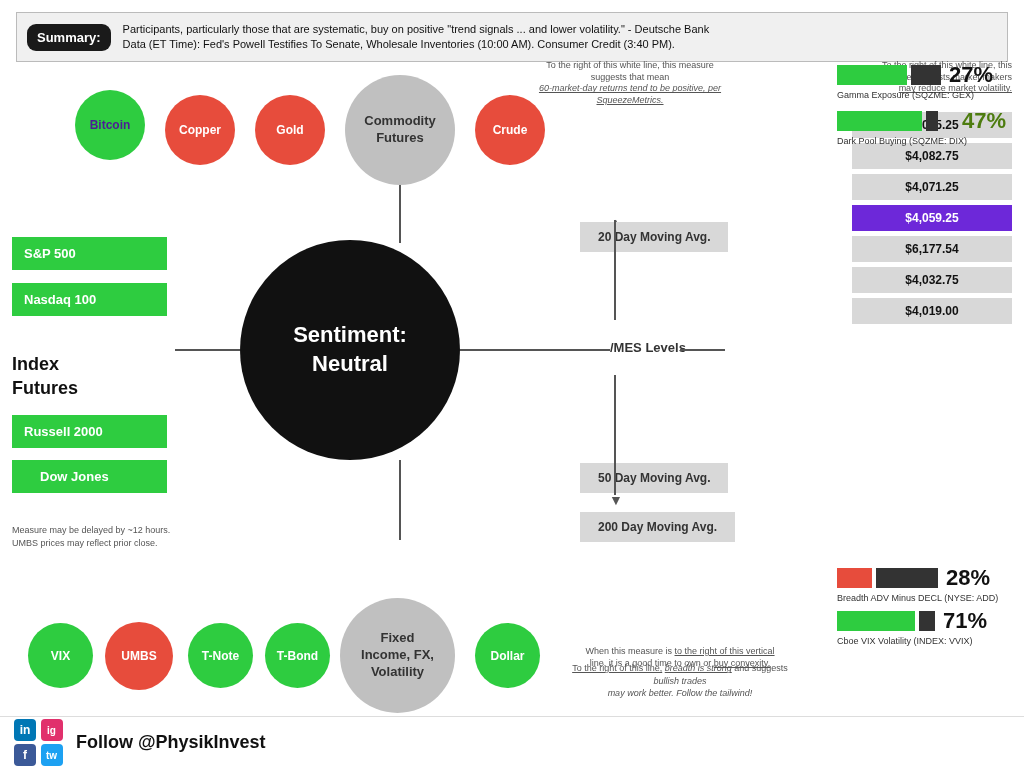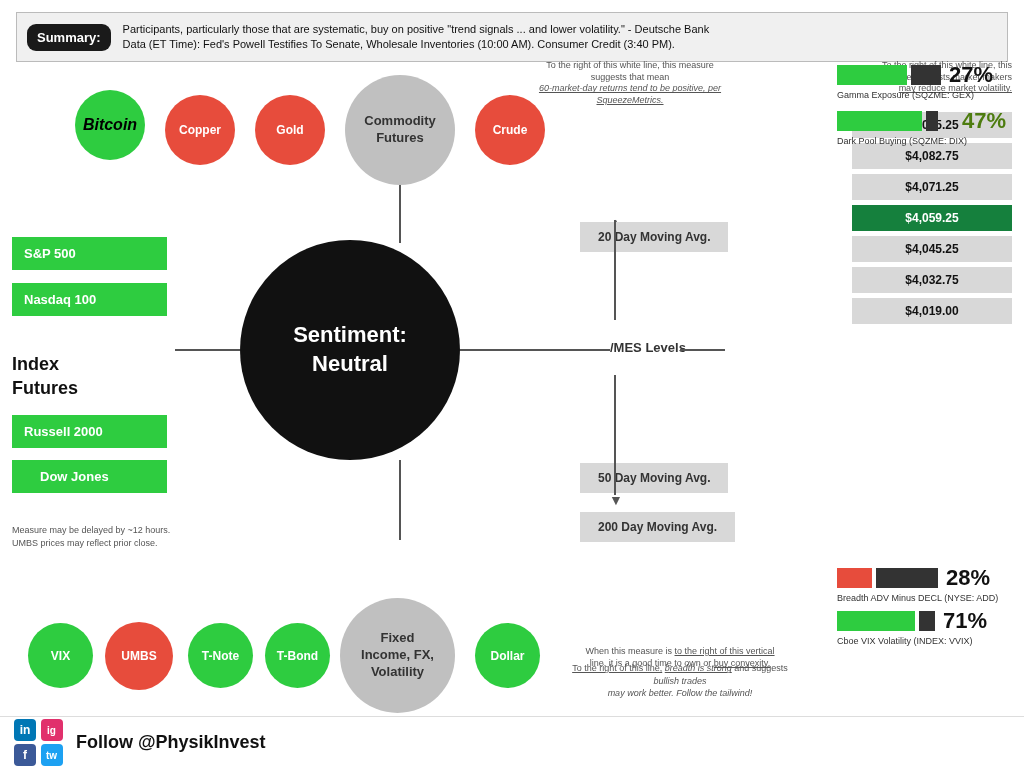--- a/index.html
+++ b/index.html
@@ -47,21 +47,21 @@
     <span>To the right of this white line, this measure suggests that mean</span><br>
     <span style="text-decoration:underline; font-style:italic;">60-market-day returns tend to be positive, per SqueezeMetrics.</span>
   </div>
 
   <div style="position:absolute; top:60px; right:12px; font-size:9px; color:#555; text-align:right; width:175px; line-height:1.3;">
     <span>To the right of this white line, this</span><br>
     <span>measure suggests market makers</span><br>
     <span style="text-decoration:underline;">may reduce market volatility.</span>
   </div>
 
-  <div style="position:absolute; top:90px; left:75px; width:70px; height:70px; border-radius:50%; background:#2ecc40; display:flex; align-items:center; justify-content:center; font-weight:bold; font-size:16px; color:#000000; text-align:center;font-style:italic;">
+  <div style="position:absolute; top:90px; left:75px; width:70px; height:70px; border-radius:50%; background:#2ecc40; display:flex; align-items:center; justify-content:center; font-weight:bold; font-size:12px; color:#4c1d95; text-align:center;">
     <span>Bitcoin</span>
   </div>
 
   <div style="position:absolute; top:95px; left:165px; width:70px; height:70px; border-radius:50%; background:#e74c3c; display:flex; align-items:center; justify-content:center; font-weight:bold; font-size:12px; color:white; text-align:center;">
     <span>Copper</span>
   </div>
 
   <div style="position:absolute; top:95px; left:255px; width:70px; height:70px; border-radius:50%; background:#e74c3c; display:flex; align-items:center; justify-content:center; font-weight:bold; font-size:12px; color:white; text-align:center;">
     <span>Gold</span>
   </div>
@@ -166,25 +166,25 @@
 
     <div style="background:#d8d8d8; padding:6px 10px; font-size:12px; font-weight:bold; text-align:center; color:#111;">
       <span>$4,095.25</span>
     </div>
     <div style="background:#d8d8d8; padding:6px 10px; font-size:12px; font-weight:bold; text-align:center; color:#111;">
       <span>$4,082.75</span>
     </div>
     <div style="background:#d8d8d8; padding:6px 10px; font-size:12px; font-weight:bold; text-align:center; color:#111;">
       <span>$4,071.25</span>
     </div>
-    <div style="background:#15803d; padding:6px 10px; font-size:12px; font-weight:bold; text-align:center; color:white;">
+    <div style="background:#6d28d9; padding:6px 10px; font-size:12px; font-weight:bold; text-align:center; color:white;">
       <span>$4,059.25</span>
     </div>
     <div style="background:#d8d8d8; padding:6px 10px; font-size:12px; font-weight:bold; text-align:center; color:#111;">
-      <span>$4,045.25</span>
+      <span>$6,177.54</span>
     </div>
     <div style="background:#d8d8d8; padding:6px 10px; font-size:12px; font-weight:bold; text-align:center; color:#111;">
       <span>$4,032.75</span>
     </div>
     <div style="background:#d8d8d8; padding:6px 10px; font-size:12px; font-weight:bold; text-align:center; color:#111;">
       <span>$4,019.00</span>
     </div>
   </div>
 
   <div style="position:absolute; top:62px; right:12px; width:175px;">

